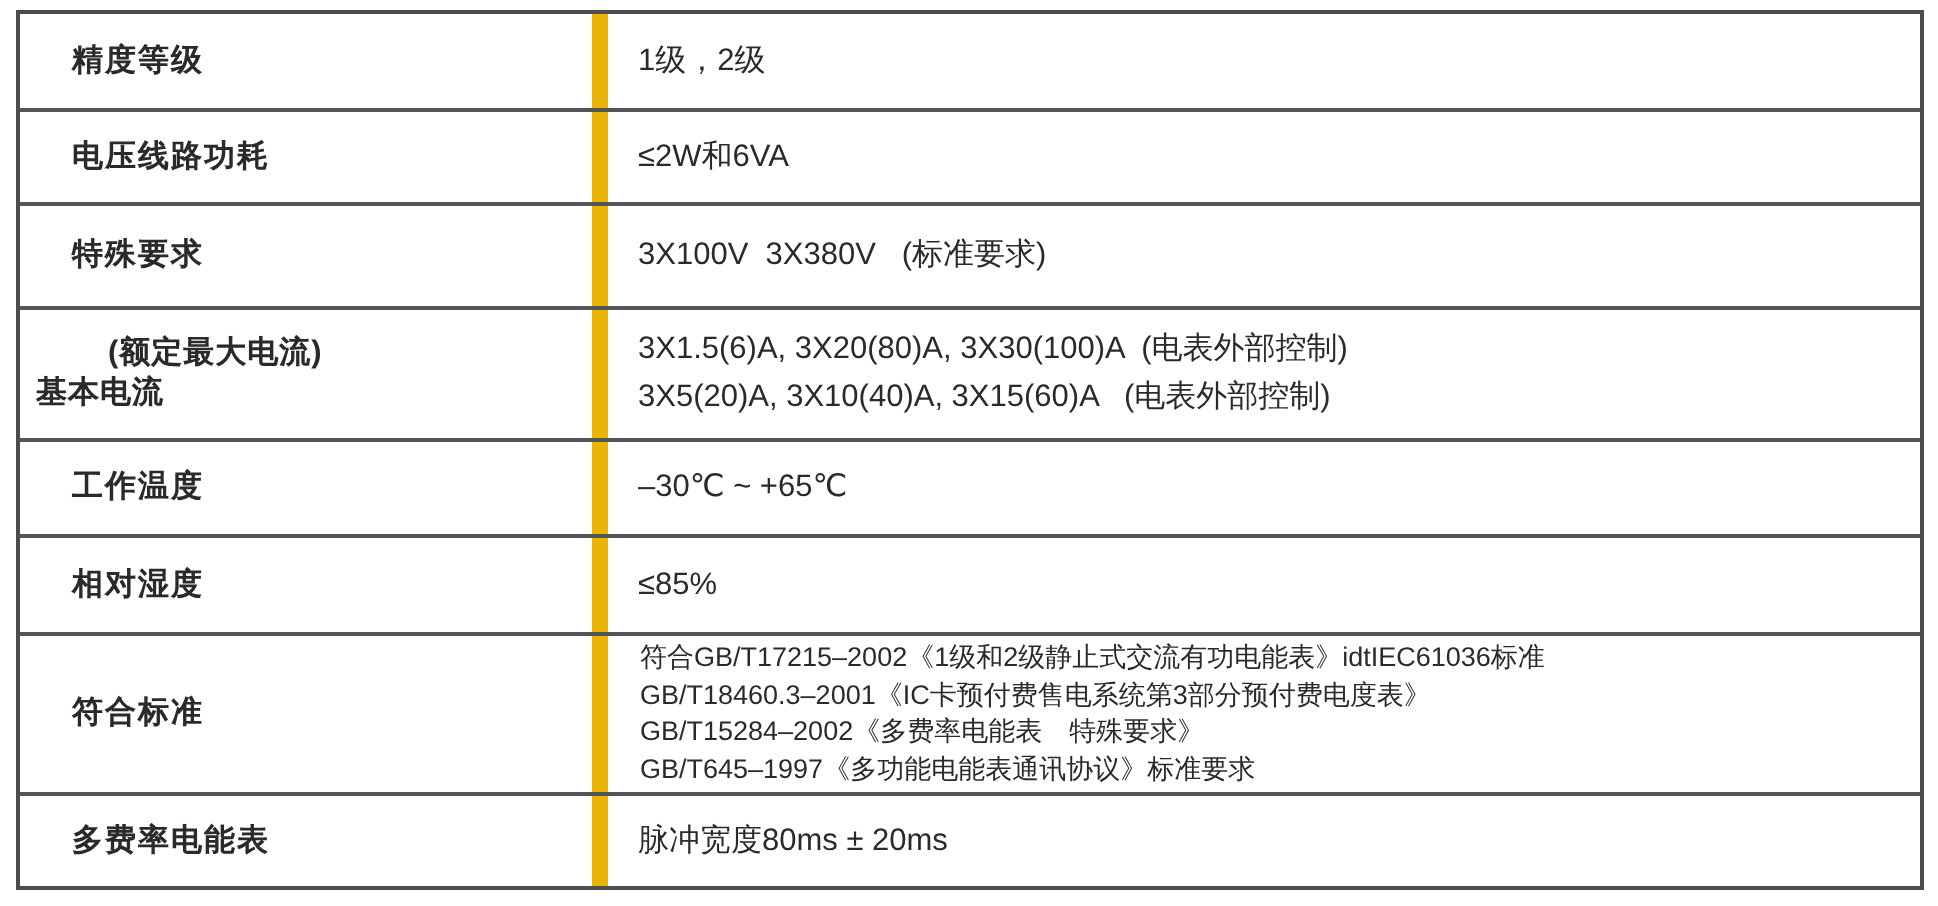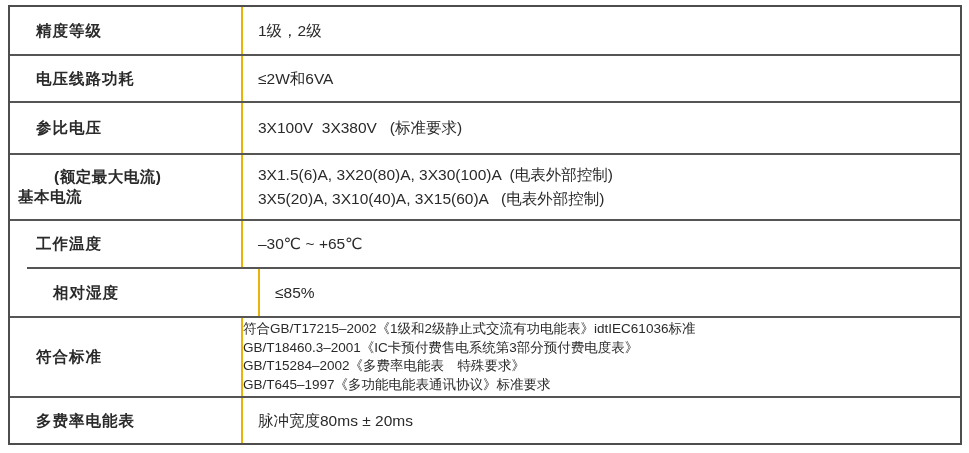--- a/index.html
+++ b/index.html
@@ -36,29 +36,29 @@
     box-sizing: border-box;
     border-top: 2px solid #555555;
   }
   .row:first-child { border-top: none; }
   
   .row:nth-child(1) { height: 47px; }
   .row:nth-child(2) { height: 47px; }
   .row:nth-child(3) { height: 52px; }
   .row:nth-child(4) { height: 66px; }
   .row:nth-child(5) { height: 48px; justify-content: center; }
-  .row:nth-child(6) { height: 49px; margin-left: 17px; }
+  .row:nth-child(6) { height: 49px; }
   .row:nth-child(7) { height: 80px; }
   .row:nth-child(8) { height: 47px; }
 
   .cell-label {
-    width: 233px;
+    width: 294px;
     flex-shrink: 0;
     box-sizing: border-box;
-    border-right: 2px solid #eab308;
+    border-right: 8px solid #eab308;
     display: flex;
     flex-direction: column;
     justify-content: center;
     padding-left: 26px;
     font-weight: bold;
     font-size: 15.5px;
     line-height: 20px;
     letter-spacing: 1px;
   }
   .cell-value {
@@ -73,21 +73,21 @@
   .label-line, .value-line { white-space: pre; }
 
   
   .row:nth-child(4) .cell-label { padding-left: 8px; letter-spacing: 0.5px; }
   .row:nth-child(4) .label-line:first-child { padding-left: 36px; }
 
   
   .row:nth-child(7) .cell-value {
     font-size: 13.5px;
     line-height: 18.5px;
-    padding-left: 0;
+    padding-left: 16px;
   }
 </style>
 </head>
 <body>
 
 <div class="page">
   <div class="spec-table">
       <div class="row">
         <div class="cell-label">
           <div class="label-line">精度等级</div>
@@ -99,21 +99,21 @@
       <div class="row">
         <div class="cell-label">
           <div class="label-line">电压线路功耗</div>
         </div>
         <div class="cell-value">
           <div class="value-line">≤2W和6VA</div>
         </div>
       </div>
       <div class="row">
         <div class="cell-label">
-          <div class="label-line">参比电压</div>
+          <div class="label-line">特殊要求</div>
         </div>
         <div class="cell-value">
           <div class="value-line">3X100V  3X380V   (标准要求)</div>
         </div>
       </div>
       <div class="row">
         <div class="cell-label">
           <div class="label-line">(额定最大电流)</div>
           <div class="label-line">基本电流</div>
         </div>

